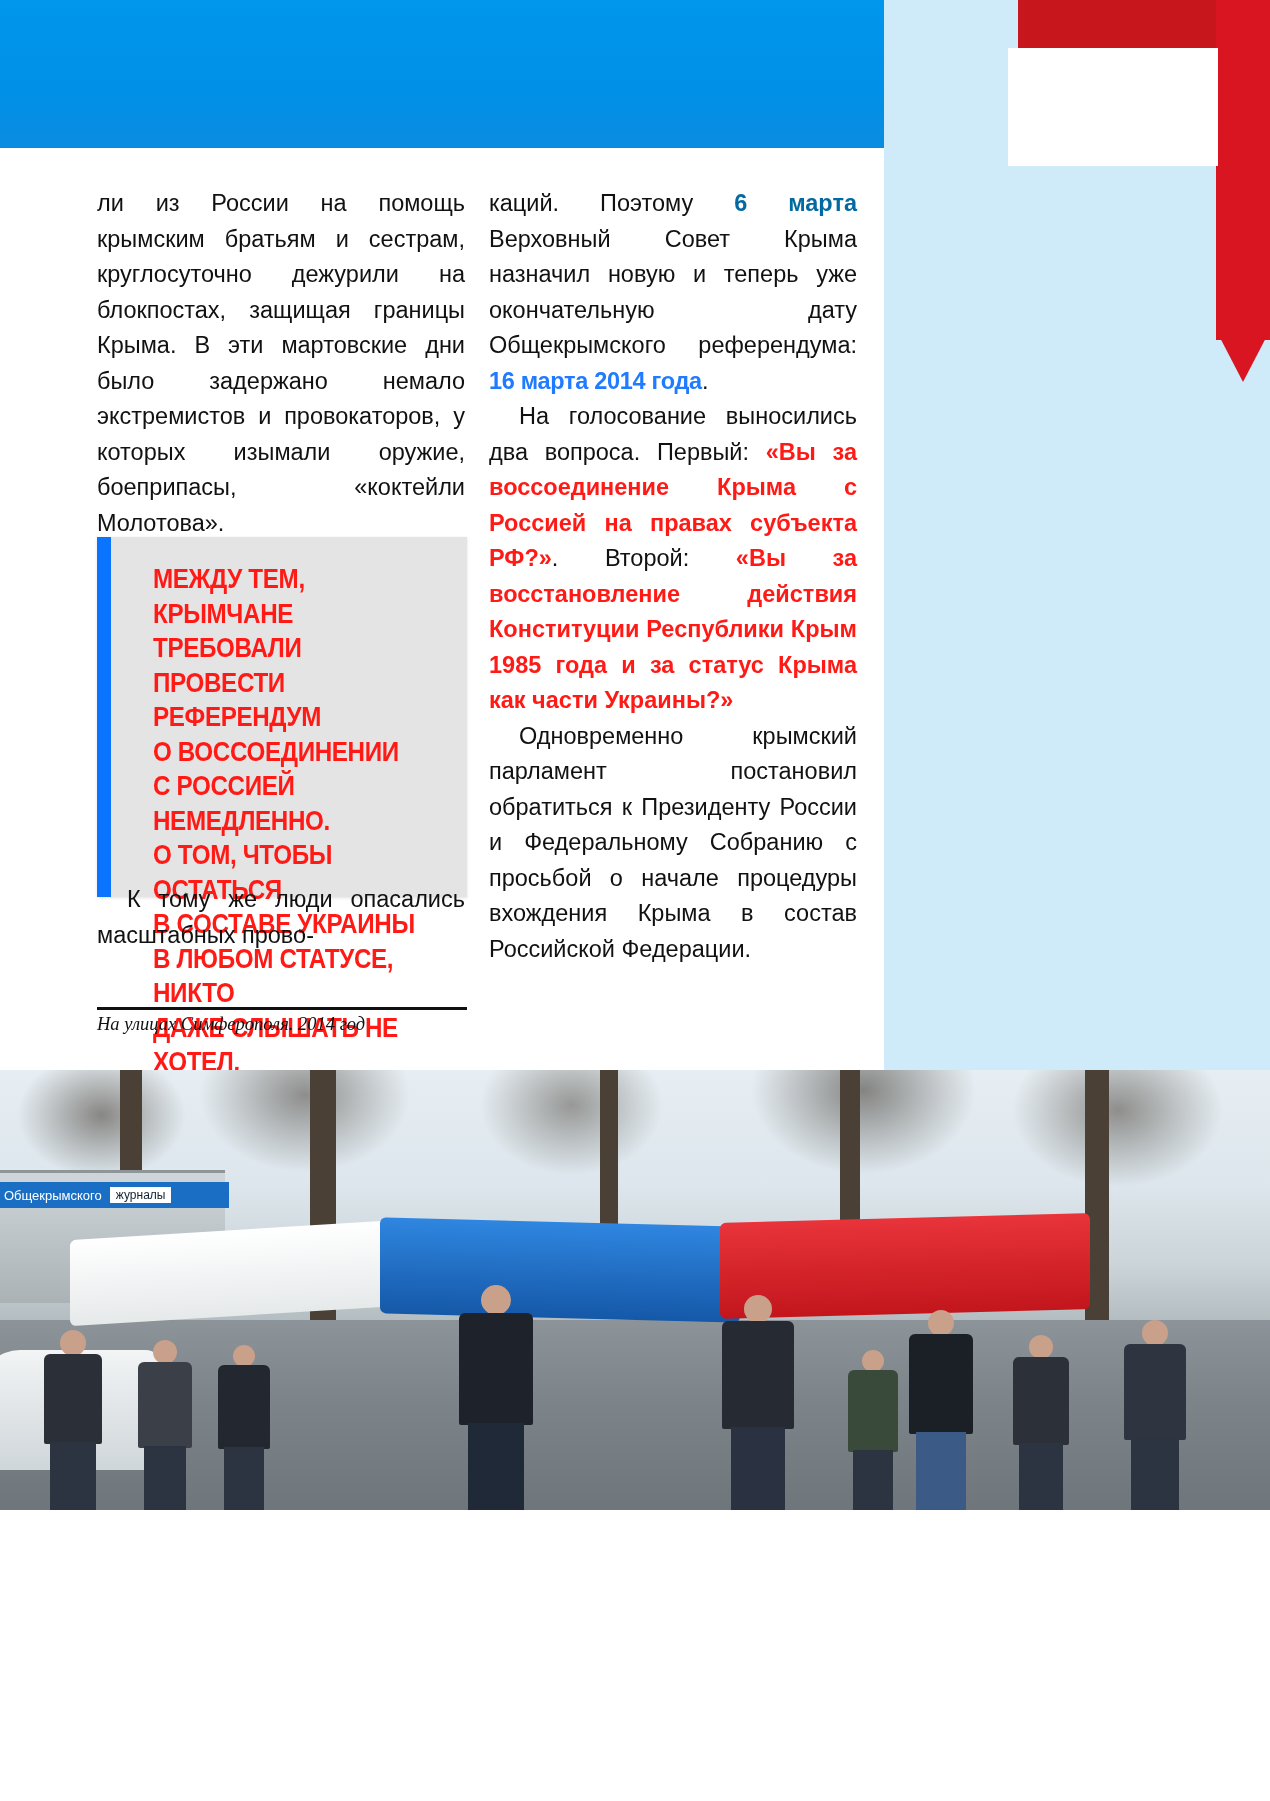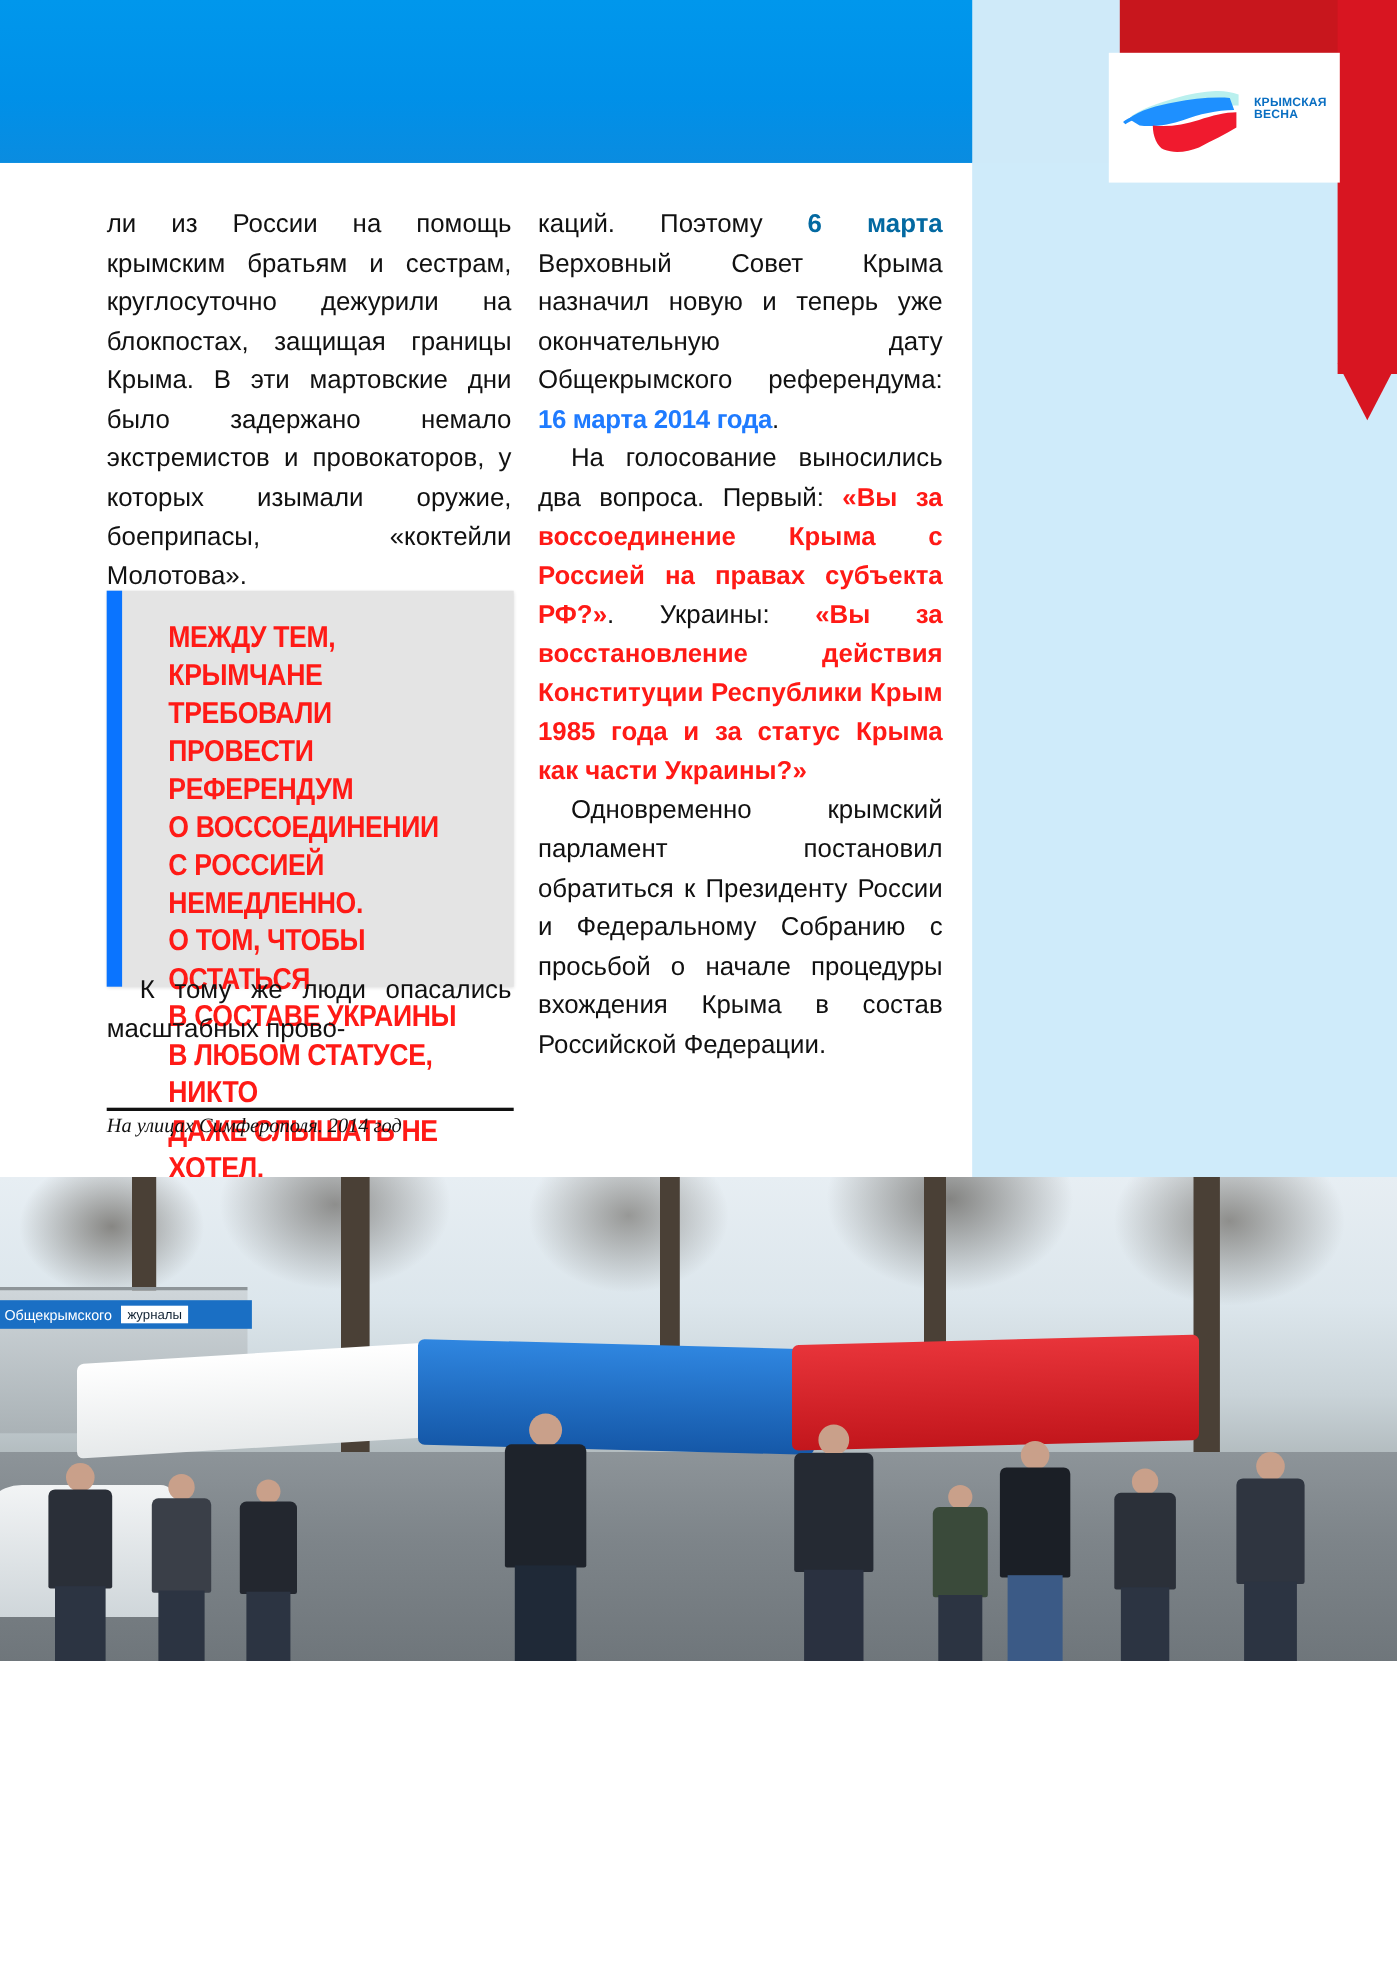--- a/index.html
+++ b/index.html
@@ -213,35 +213,20 @@
   </div>
 
   <div class="side-strip"></div>
   <div class="side-strip-inner"></div>
 
   <div class="ribbon-red"></div>
   <div class="ribbon-red2"></div>
   <div class="ribbon-red-tip"></div>
 
   <div class="logo-plate"></div>
-  <div class="logo-wrap">
-    <svg class="logo-map" viewBox="0 0 120 80">
-      <path d="M10 40 C20 33, 34 28, 48 24 C58 21, 70 18, 84 17 C92 16, 100 17, 108 20
-               L108 30 C96 30, 84 32, 74 36 C62 40, 50 44, 40 45 C30 46, 18 45, 10 40 Z" fill="#7fe3e0" opacity="0.55"></path>
-      <path d="M8 42 C18 34, 34 30, 50 27 C66 24, 82 22, 100 23 L104 34
-               C88 34, 72 38, 58 43 C46 47, 30 50, 18 48 Z" fill="#1E90FF"></path>
-      <path d="M30 48 C44 50, 58 47, 72 43 C84 39, 96 36, 106 36 L106 50
-               C96 56, 84 62, 72 68 C62 72, 50 74, 40 70 C34 67, 30 58, 30 48 Z" fill="#F01A2E"></path>
-      <path d="M16 40 C10 42, 6 44, 4 46" stroke="#1E90FF" stroke-width="3" fill="none"></path>
-    </svg>
-    <span class="logo-text">
-      <span class="l1">КРЫМСКАЯ</span>
-      <span class="l2">ВЕСНА</span>
-    </span>
-  </div>
 
   <div class="col col-left">
     <p><span>ли из России на помощь крымским братьям и сестрам, круглосуточно дежурили на блокпостах, защищая границы Крыма. В эти мартовские дни было задержано немало экстремистов и провокаторов, у которых изымали оружие, боеприпасы, «коктейли Молотова».</span></p>
   </div>
 
   <div class="pullquote">
     <div class="bar"></div>
     <div class="pq-text">Между тем, крымчане
 требовали провести
 референдум
@@ -255,21 +240,21 @@
 
   <div class="col col-left" style="top:882px;">
     <p style="text-indent:30px;"><span>К тому же люди опасались масштабных прово-</span></p>
   </div>
 
   <div class="col col-right">
     <p>
       <span>каций. Поэтому </span><span class="hl-blue">6 марта</span><span> Верховный Совет Крыма назначил новую и теперь уже окончательную дату Общекрымского референдума: </span><span class="hl-blue-2">16 марта 2014 года</span><span>.</span>
     </p>
     <p>
-      <span>На голосование выносились два вопроса. Первый: </span><span class="hl-red">«Вы за воссоединение Крыма с Россией на правах субъекта РФ?»</span><span>. Украины: </span><span class="hl-red">«Вы за восстановление действия Конституции Республики Крым 1985 года и за статус Крыма как части Украины?»</span>
+      <span>На голосование выносились два вопроса. Первый: </span><span class="hl-red">«Вы за воссоединение Крыма с Россией на правах субъекта РФ?»</span><span>. Второй: </span><span class="hl-red">«Вы за восстановление действия Конституции Республики Крым 1985 года и за статус Крыма как части Украины?»</span>
     </p>
     <p><span>Одновременно крымский парламент постановил обратиться к Президенту России и Федеральному Собранию с просьбой о начале процедуры вхождения Крыма в состав Российской Федерации.</span></p>
   </div>
 
   <div class="cap-rule"></div>
   <div class="caption">На улицах Симферополя. 2014 год</div>
 
   <div class="photo">
     <div class="sky"></div>
     <div class="treeline"></div>

